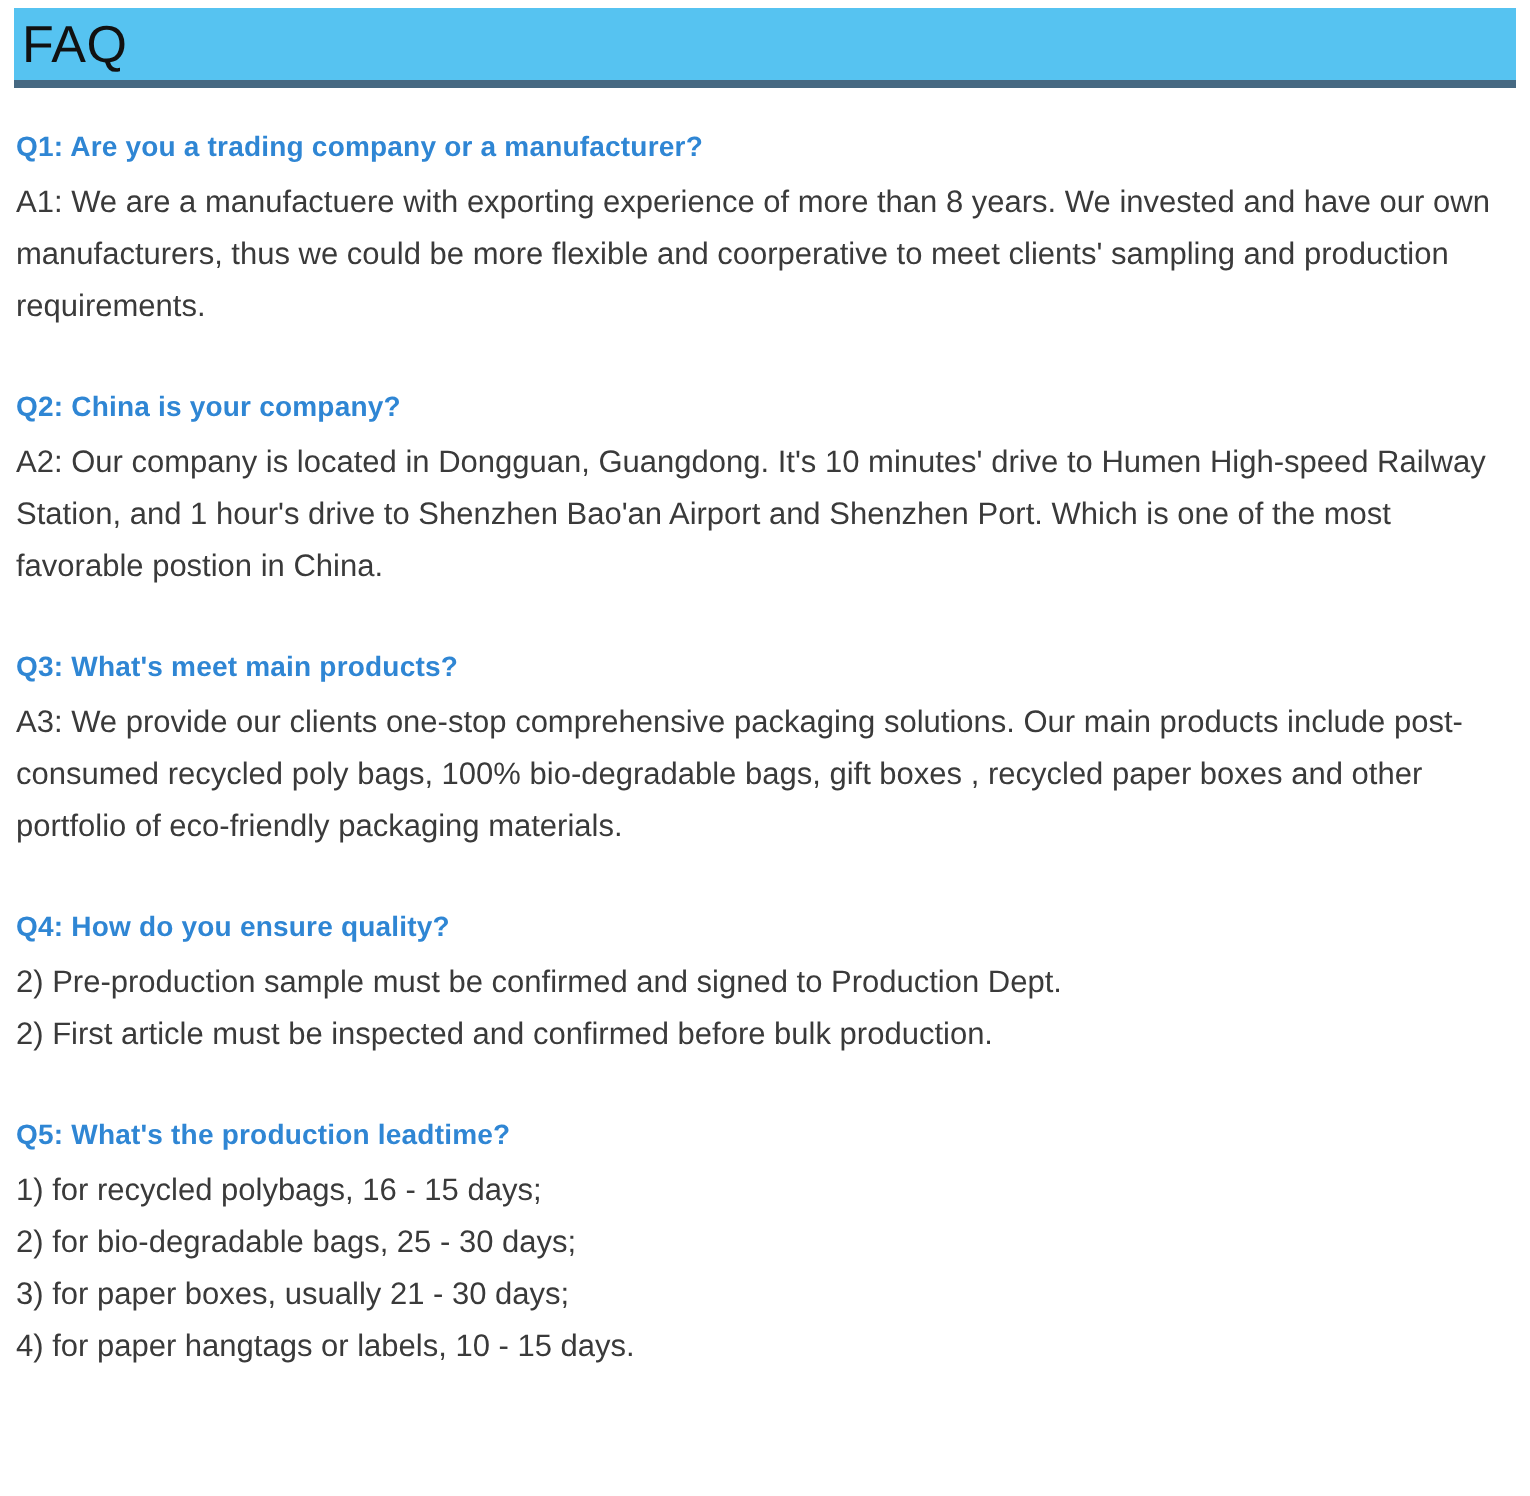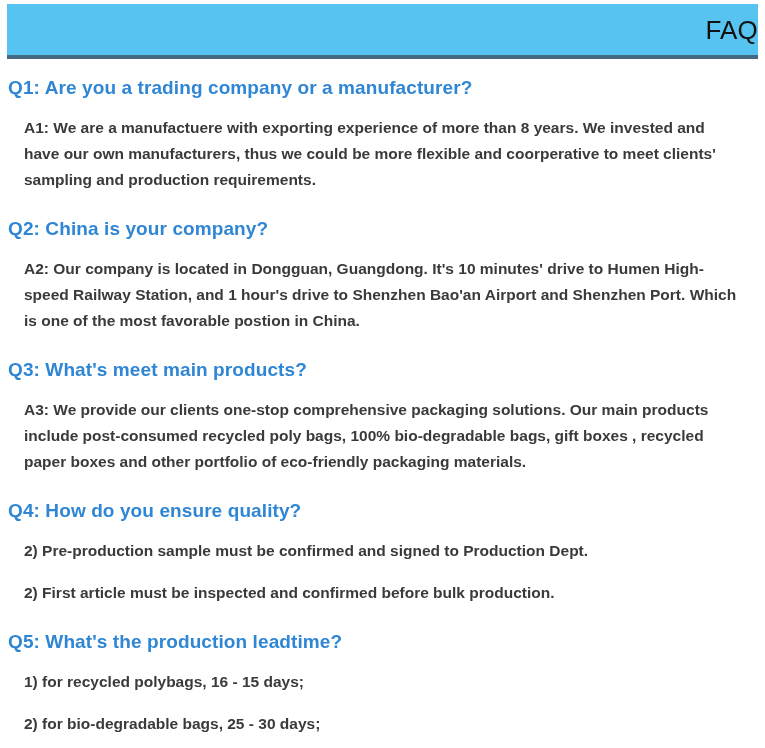--- a/index.html
+++ b/index.html
@@ -11,59 +11,57 @@
     font-family: "Liberation Sans", "DejaVu Sans", sans-serif;
   }
   .page {
     width: 765px;
     min-height: 748px;
     background: #ffffff;
   }
   
   .faq-banner {
     margin: 4px 7px 0 7px;
-    height: 55px;
+    height: 40px;
     background: #56C3F1;
     border-bottom: 4px solid #466982;
     display: flex;
     align-items: center;
     padding-left: 4px;
-    justify-content: flex-end;
   }
   .faq-banner .faq-title {
     font-size: 26px;
     font-weight: 500;
     color: #111111;
     letter-spacing: 0.2px;
     line-height: 1;
   }
   
   .faq-content {
     padding: 0 8px;
   }
   .faq-section .q {
     color: #2F86D4;
-    font-size: 19px;
+    font-size: 14px;
     font-weight: 700;
     margin: 25px 0 5px 0;
     letter-spacing: 0.1px;
     line-height: 22px;
   }
   .faq-section:first-child .q {
     margin-top: 18px;
   }
   .faq-section .a {
     color: #3A3A3A;
     font-size: 15.5px;
     line-height: 26px;
     max-width: 749px;
   }
   .faq-section .a .line {
-    margin: 16px;
-    font-weight: bold;
+    margin: 0;
   }
 </style>
 </head>
 <body>
 
 <div class="page">
 
   <div class="faq-banner">
     <span class="faq-title">FAQ</span>
   </div>

